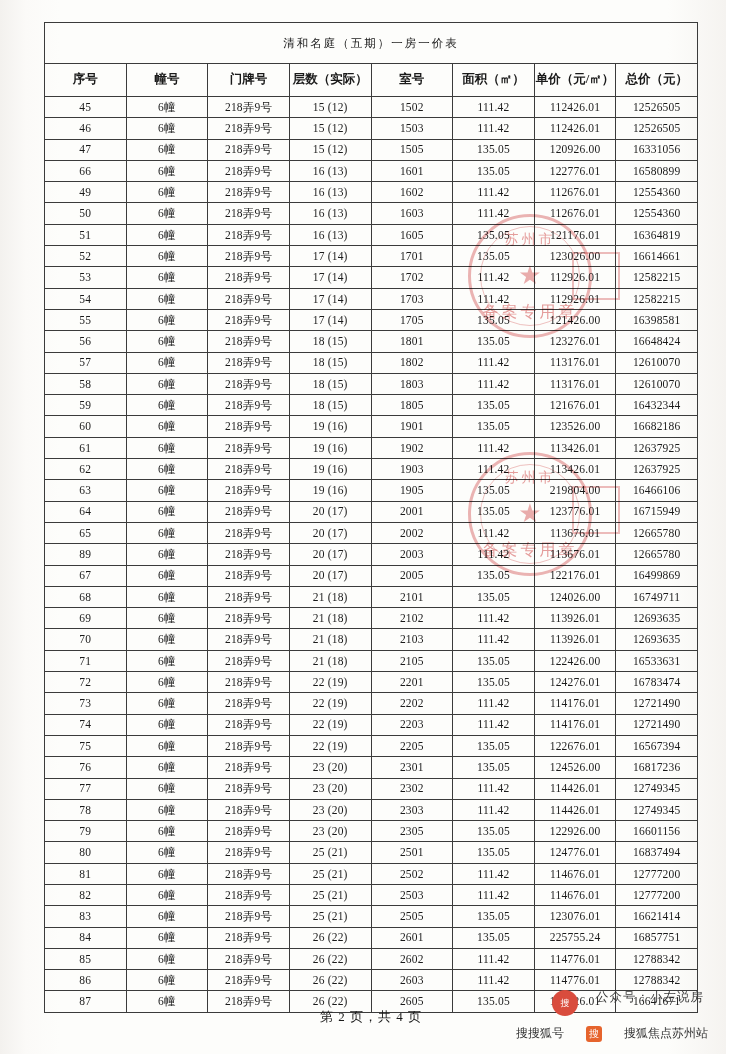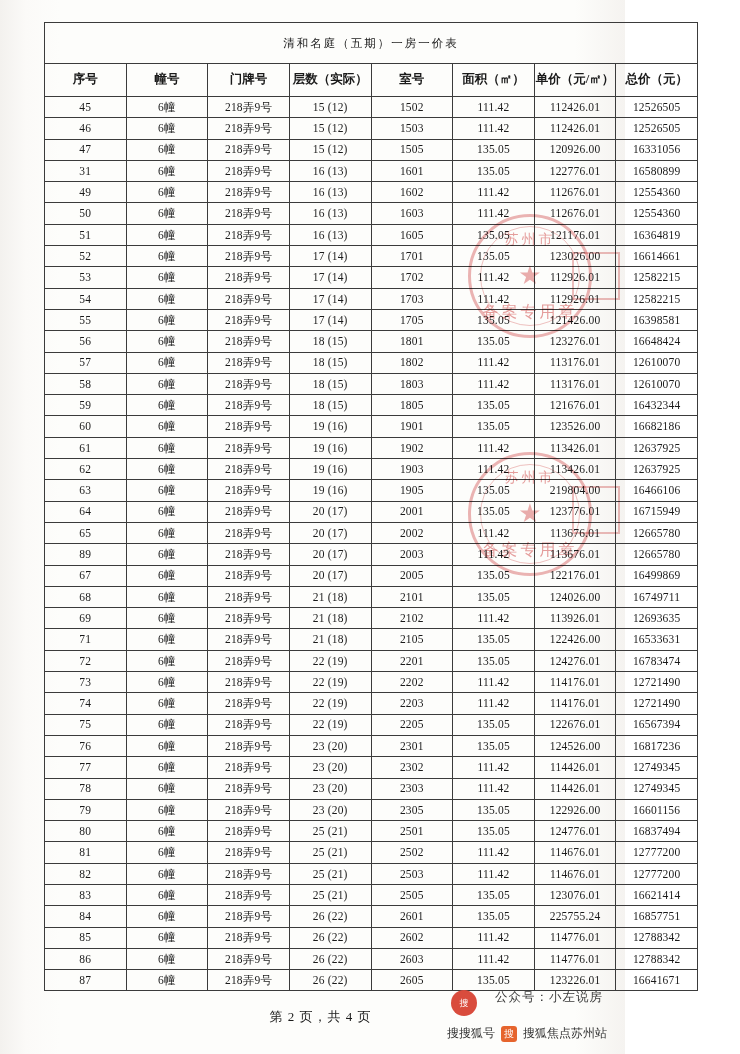--- a/index.html
+++ b/index.html
@@ -10,21 +10,21 @@
   body {
     width: 740px;
     height: 1054px;
     font-family: "Liberation Serif", "DejaVu Serif", serif;
     color: #111;
     position: relative;
     overflow: hidden;
   }
   .page {
     position: relative;
-    width: 625px;
+    width: 726px;
     height: 1054px;
     background: #bef264;
   }
   
   .page::before {
     content: "";
     position: absolute;
     inset: 0;
     background: linear-gradient(90deg, #f3f1ee 0px, #fbfaf8 26px, #fdfdfb 60px, #fdfdfb 92%, #f5f3f0 100%);
     pointer-events: none;
@@ -153,21 +153,21 @@
     font-size: 12.5px;
     color: #3a3a3a;
     letter-spacing: 1px;
   }
   .sohu-bar {
     position: absolute;
     right: 18px;
     bottom: 12px;
     display: flex;
     align-items: center;
-    gap: 6px;
+    gap: 22px;
     font-size: 12px;
     color: #333;
   }
   .sohu-logo {
     width: 16px;
     height: 16px;
     border-radius: 3px;
     background: #e6642d;
     color: #fff;
     font-size: 10px;
@@ -237,21 +237,21 @@
             <td class="c-seq num">47</td>
             <td class="c-bldg num">6幢</td>
             <td class="c-door num">218弄9号</td>
             <td class="c-floor num">15 (12)</td>
             <td class="c-room num">1505</td>
             <td class="c-area num">135.05</td>
             <td class="c-unit num">120926.00</td>
             <td class="c-total num">16331056</td>
           </tr>
           <tr>
-            <td class="c-seq num">31</td>
+            <td class="c-seq num">66</td>
             <td class="c-bldg num">6幢</td>
             <td class="c-door num">218弄9号</td>
             <td class="c-floor num">16 (13)</td>
             <td class="c-room num">1601</td>
             <td class="c-area num">135.05</td>
             <td class="c-unit num">122776.01</td>
             <td class="c-total num">16580899</td>
           </tr>
           <tr>
             <td class="c-seq num">49</td>
@@ -452,20 +452,30 @@
             <td class="c-area num">135.05</td>
             <td class="c-unit num">124026.00</td>
             <td class="c-total num">16749711</td>
           </tr>
           <tr>
             <td class="c-seq num">69</td>
             <td class="c-bldg num">6幢</td>
             <td class="c-door num">218弄9号</td>
             <td class="c-floor num">21 (18)</td>
             <td class="c-room num">2102</td>
+            <td class="c-area num">111.42</td>
+            <td class="c-unit num">113926.01</td>
+            <td class="c-total num">12693635</td>
+          </tr>
+          <tr>
+            <td class="c-seq num">70</td>
+            <td class="c-bldg num">6幢</td>
+            <td class="c-door num">218弄9号</td>
+            <td class="c-floor num">21 (18)</td>
+            <td class="c-room num">2103</td>
             <td class="c-area num">111.42</td>
             <td class="c-unit num">113926.01</td>
             <td class="c-total num">12693635</td>
           </tr>
           <tr>
             <td class="c-seq num">71</td>
             <td class="c-bldg num">6幢</td>
             <td class="c-door num">218弄9号</td>
             <td class="c-floor num">21 (18)</td>
             <td class="c-room num">2105</td>

